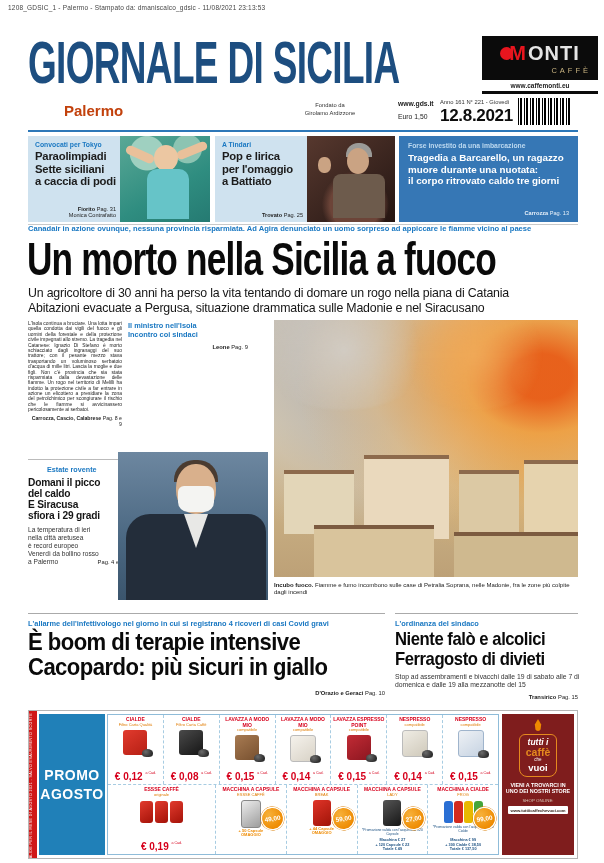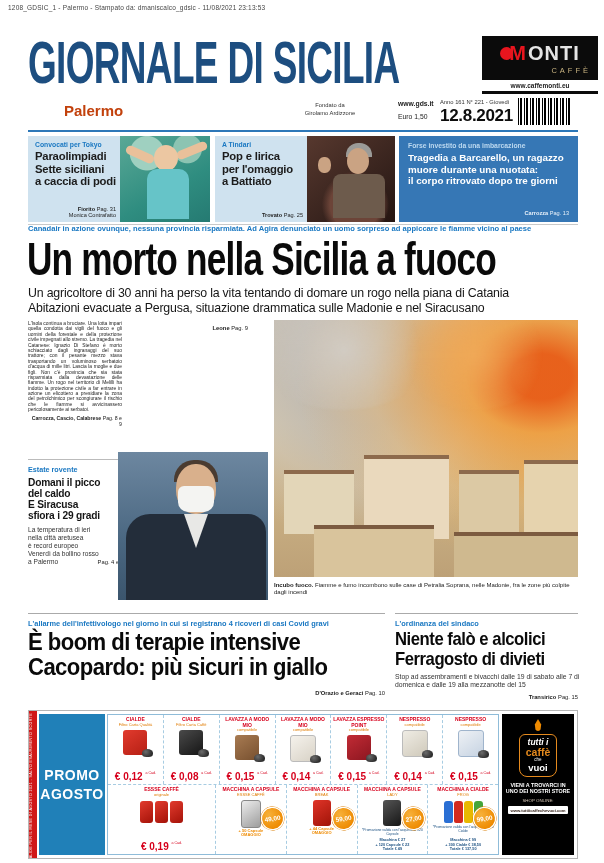--- a/index.html
+++ b/index.html
@@ -73,21 +73,21 @@
             letter-spacing:-1px;white-space:nowrap;transform:scale(.8,1.03);transform-origin:left top;}
   .deck{left:28px;top:286px;width:578px;font-size:13px;color:#161616;line-height:1.12;
         white-space:pre-line;transform:scaleX(.95);transform-origin:left top;letter-spacing:-.2px;}
 
   
   .body-col{left:28px;top:321px;width:94px;}
   .body-text{font-size:4.9px;line-height:1.1;color:#222;text-align:justify;}
   .body-by{margin-top:2px;font-size:5.2px;color:#222;text-align:right;}
 
   .estate{left:28px;top:459px;width:96px;border-top:1px solid #bbb;padding-top:5px;box-sizing:border-box;}
-  .e-kicker{font-size:7.2px;font-weight:bold;color:#1a78c2;margin-bottom:3px;}
+  .e-kicker{font-size:7.2px;font-weight:bold;color:#1a78c2;margin-bottom:3px;margin-left:19px;}
   .e-title{font-size:10.2px;font-weight:bold;color:#151515;line-height:1.08;white-space:pre-line;letter-spacing:-.2px;}
   .e-text{margin-top:5px;font-size:6.6px;color:#333;line-height:1.22;white-space:pre-line;}
   .e-page{font-size:5.8px;color:#222;text-align:right;margin-top:-7px;}
 
   
   .minister{left:128px;top:321px;width:138px;}
   .m-kicker{font-size:7.4px;font-weight:bold;color:#1a78c2;line-height:1.25;white-space:pre-line;}
   .m-title{margin-top:4px;font-size:12.6px;font-weight:bold;color:#141414;line-height:1.14;white-space:pre-line;letter-spacing:-.2px;}
   .m-by{margin-top:4px;font-size:5.8px;color:#222;text-align:right;width:120px;}
   .min-photo{left:118px;top:452px;width:150px;height:148px;overflow:hidden;
@@ -160,21 +160,21 @@
   .frog-set{display:flex;gap:1px;margin:4px auto 1px auto;}
   .frog{width:9px;height:22px;border-radius:3px 3px 2px 2px;}
   .fg-b{background:#2a6fd4;}.fg-r{background:#d42a1e;}.fg-y{background:#e8b800;}.fg-g{background:#45a53a;}
   .badge{position:absolute;right:2px;top:22px;width:21px;height:21px;border-radius:50%;
          background:radial-gradient(circle at 35% 30%,#f7b13a,#ee8a00 75%);border:1px solid #fff;
          box-shadow:0 0 0 .5px #d97c00;display:flex;align-items:center;justify-content:center;
          color:#fff;font-weight:bold;font-size:6.4px;transform:rotate(-8deg);}
   .bonus{font-size:4px;font-weight:bold;color:#ee8a00;line-height:1.15;white-space:pre-line;}
   .note{font-size:3.4px;color:#1a4f80;line-height:1.2;margin-top:1px;}
   .detail{font-size:3.8px;font-weight:bold;color:#1a4f80;line-height:1.2;white-space:pre-line;margin-top:auto;}
-  .brown-panel{width:72px;background:#000000;margin:3px;display:flex;flex-direction:column;align-items:center;
+  .brown-panel{width:72px;background:#7f1d1d;margin:3px;display:flex;flex-direction:column;align-items:center;
         padding:5px 3px;box-sizing:border-box;gap:3px;}
   .flame{width:8px;height:12px;background:#ee8a00;border-radius:50% 50% 50% 50%/60% 60% 40% 40%;
          clip-path:polygon(50% 0,90% 45%,80% 100%,20% 100%,10% 45%);}
   .cup-logo{border:1.2px solid #e58a1e;border-radius:6px 6px 8px 8px;padding:3px 6px;text-align:center;line-height:1.05;}
   .cl-1{color:#fff;font-weight:bold;font-style:italic;font-size:8.5px;}
   .cl-2{color:#e58a1e;font-weight:bold;font-size:10.5px;}
   .cl-3{color:#fff;font-size:4.5px;}
   .cl-4{color:#fff;font-weight:bold;font-size:9.5px;}
   .store-text{color:#fff;font-weight:bold;font-size:5.4px;text-align:center;line-height:1.25;margin-top:2px;}
   .shop-label{color:#d9c9b8;font-size:4.4px;text-align:center;}
@@ -244,21 +244,21 @@
       <div class="ath-arm2"></div>
       <div class="ath-head"></div>
       <div class="ath-torso"></div>
     </div>
   </div>
 
   <div class="abs teaser t3">
     <div class="t3-kicker">Forse investito da una imbarcazione</div>
     <div class="t3-title">Tragedia a Barcarello, un ragazzo
 muore durante una nuotata:
-il corpo ritrovato dopo tre giorni</div>
+il corpo ritrovato caldo tre giorni</div>
     <div class="t3-by">
       <span class="by-name">Carrozza</span>
       <span>Pag. 13</span>
     </div>
   </div>
 
   <div class="abs hair-line"></div>
 
   <div class="abs lead-kicker">Canadair in azione ovunque, nessuna provincia risparmiata. Ad Agira denunciato un uomo sorpreso ad appiccare le fiamme vicino al paese</div>
   <div class="abs headline">Un morto nella Sicilia a fuoco</div>
@@ -281,20 +281,22 @@
 sfiora i 29 gradi</div>
     <div class="e-text">La temperatura di ieri
 nella città aretusea
 è record europeo
 Venerdì da bollino rosso
 a Palermo</div>
     <div class="e-page">Pag. 4 e 8</div>
   </div>
 
   <div class="abs minister">
+    <div class="m-kicker">Il ministro nell'Isola
+Incontro coi sindaci</div>
     <div class="m-by">
       <span class="by-name">Leone</span>
       <span>Pag. 9</span>
     </div>
   </div>
   <div class="abs min-photo">
     <div class="mp-suit"></div>
     <div class="mp-shirt"></div>
     <div class="mp-hair"></div>
     <div class="mp-head"></div>

